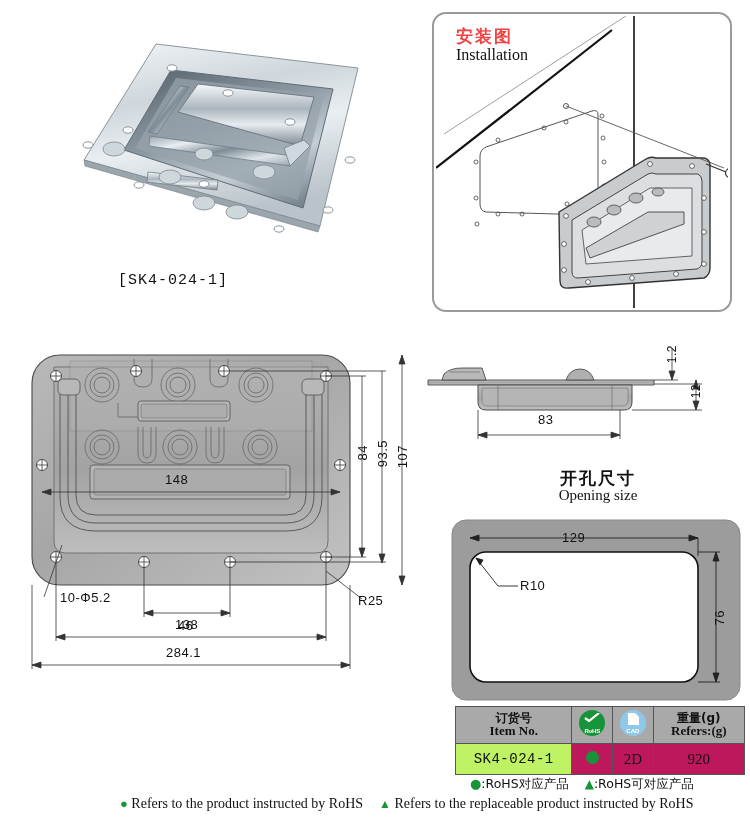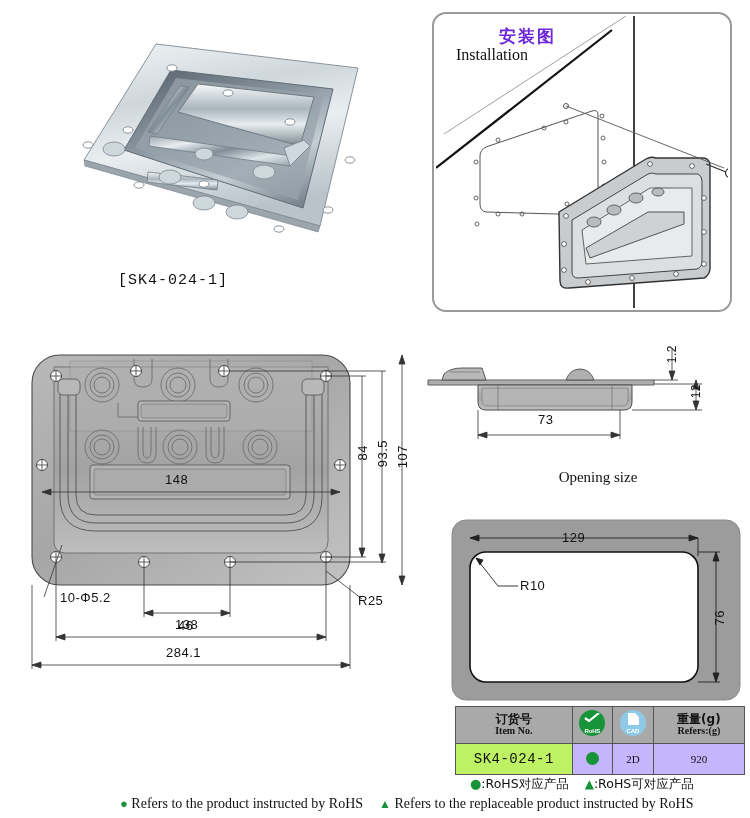--- a/index.html
+++ b/index.html
@@ -17,36 +17,36 @@
   .vert{writing-mode:vertical-rl;text-orientation:mixed;transform:rotate(180deg);}
 
   
   #photo{left:28px;top:20px;width:360px;height:250px;}
   #photo svg{display:block;}
   #part-label{left:118px;top:272px;font-family:"Liberation Mono", monospace;font-size:15px;letter-spacing:1px;color:#111;}
 
   
   #install-panel{left:432px;top:12px;width:300px;height:300px;border:2px solid #9a9a9a;border-radius:14px;background:#fff;box-sizing:border-box;}
   #install-title{left:456px;top:28px;line-height:1.05;}
-  #install-title .cn{font-family:"DejaVu Sans", sans-serif;font-size:17px;font-weight:bold;letter-spacing:2px;color:#6d28d9;margin-left:43px;}
+  #install-title .cn{font-family:"DejaVu Sans", sans-serif;font-size:17px;font-weight:bold;letter-spacing:2px;color:#ef4444;}
   #install-title .en{font-family:"Liberation Serif", serif;font-size:16px;color:#111;margin-top:1px;}
 
   
   #main-drawing{left:10px;top:345px;width:410px;height:345px;}
   #side-drawing{left:420px;top:340px;width:290px;height:120px;}
   #opening-panel{left:448px;top:470px;width:300px;height:240px;}
 
   
   #spec-table{left:455px;top:706px;width:290px;border-collapse:collapse;
       font-family:"Liberation Serif", serif;}
   #spec-table td,#spec-table th{border:1px solid #555;padding:0;text-align:center;vertical-align:middle;}
   #spec-table thead th{background:#a9a9a9;height:36px;}
   #spec-table .hcn{font-family:"DejaVu Sans", sans-serif;font-size:12px;font-weight:bold;display:block;line-height:1.05;}
-  #spec-table .hen{font-family:"Liberation Serif", serif;font-size:10px;display:block;line-height:1.05;}
-  #spec-table tbody td{height:30px;background:#c4b5fd;font-size:11px;}
+  #spec-table .hen{font-family:"Liberation Serif", serif;font-size:13px;display:block;line-height:1.05;}
+  #spec-table tbody td{height:30px;background:#be185d;font-size:15px;}
   #spec-table td.item-cell{background:#bef264;font-family:"Liberation Mono", monospace;font-size:14px;letter-spacing:.5px;color:#111;}
   .col-item{width:118px;}
   .col-rohs{width:40px;}
   .col-cad{width:40px;}
   .col-weight{width:92px;}
 
   .rohs-badge{width:26px;height:26px;border-radius:50%;background:#17933a;display:inline-flex;align-items:center;justify-content:center;flex-direction:column;position:relative;}
   .rohs-badge .tick{position:absolute;top:3px;left:5px;width:16px;height:9px;}
   .rohs-badge .btxt{font-family:"Liberation Sans", sans-serif;font-size:6px;font-weight:bold;color:#fff;position:absolute;bottom:2px;left:0;width:100%;text-align:center;letter-spacing:-.2px;}
   .cad-badge{width:26px;height:26px;border-radius:50%;background:#8ec9e8;display:inline-block;position:relative;}
@@ -411,27 +411,28 @@
         <path d="M252,40 l-3,-9 l6,0 z" fill="#333"></path>
         <line x1="234" y1="40" x2="258" y2="40"></line>
 
         <line x1="276" y1="40" x2="276" y2="70"></line>
         <path d="M276,40 l-3,9 l6,0 z" fill="#333"></path>
         <path d="M276,70 l-3,-9 l6,0 z" fill="#333"></path>
         <line x1="212" y1="70" x2="282" y2="70"></line>
         <line x1="234" y1="44" x2="282" y2="44"></line>
       </g>
     </svg>
-    <div class="abs dimtxt" style="left:118px;top:72px;">73</div>
+    <div class="abs dimtxt" style="left:118px;top:72px;">83</div>
     <div class="abs dimtxt vert small" style="left:245px;top:5px;">1.2</div>
     <div class="abs dimtxt vert small" style="left:269px;top:44px;">12</div>
   </div>
 
   <div class="abs" id="opening-panel">
     <div class="abs" style="left:0;top:0;width:300px;text-align:center;line-height:1.05;">
+      <div class="cn" style="font-family:'DejaVu Sans',sans-serif;font-size:17px;font-weight:bold;letter-spacing:2px;">开孔尺寸</div>
       <div class="en" style="font-family:'Liberation Serif',serif;font-size:15px;">Opening size</div>
     </div>
     <svg width="300" height="190" viewBox="0 0 300 190" style="position:absolute;left:0;top:46px;">
 
       <rect x="4" y="4" width="288" height="180" rx="14" ry="14" fill="#9c9c9c" stroke="#8a8a8a" stroke-width="1"></rect>
 
       <rect x="22" y="36" width="228" height="130" rx="16" ry="16" fill="#ffffff" stroke="#111" stroke-width="1.6"></rect>
 
       <g stroke="#222" stroke-width=".9" fill="none">
 

